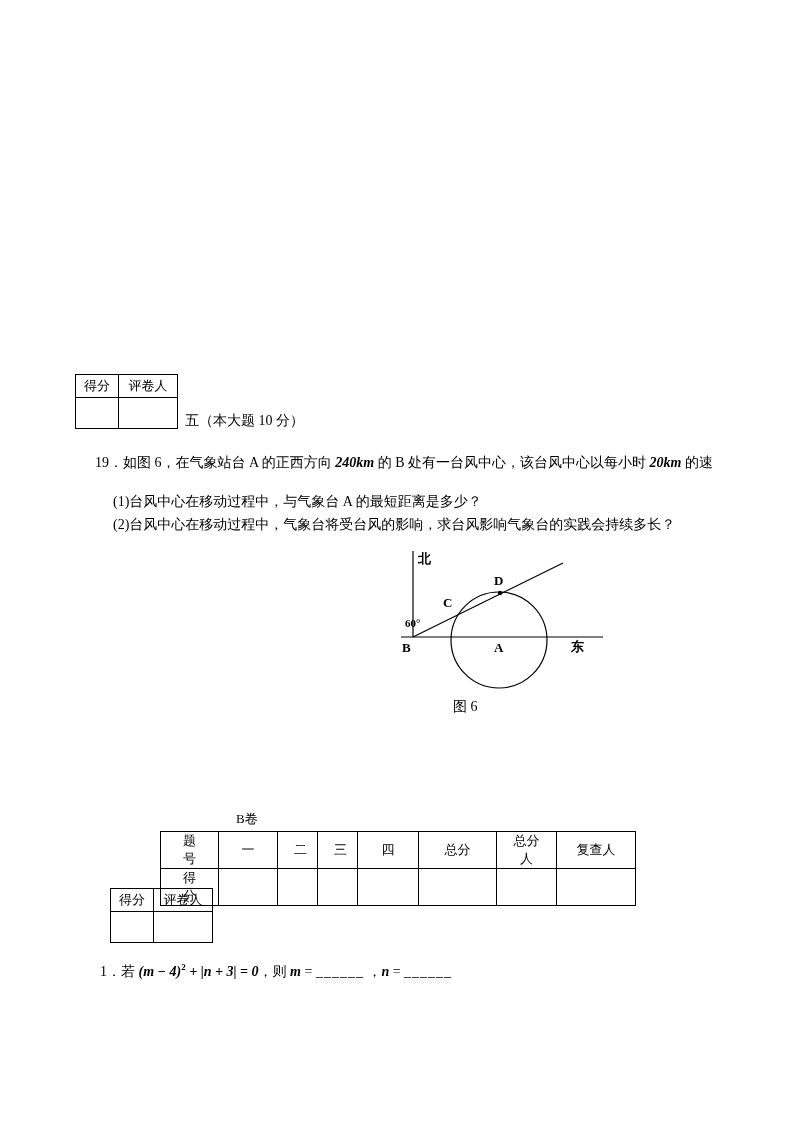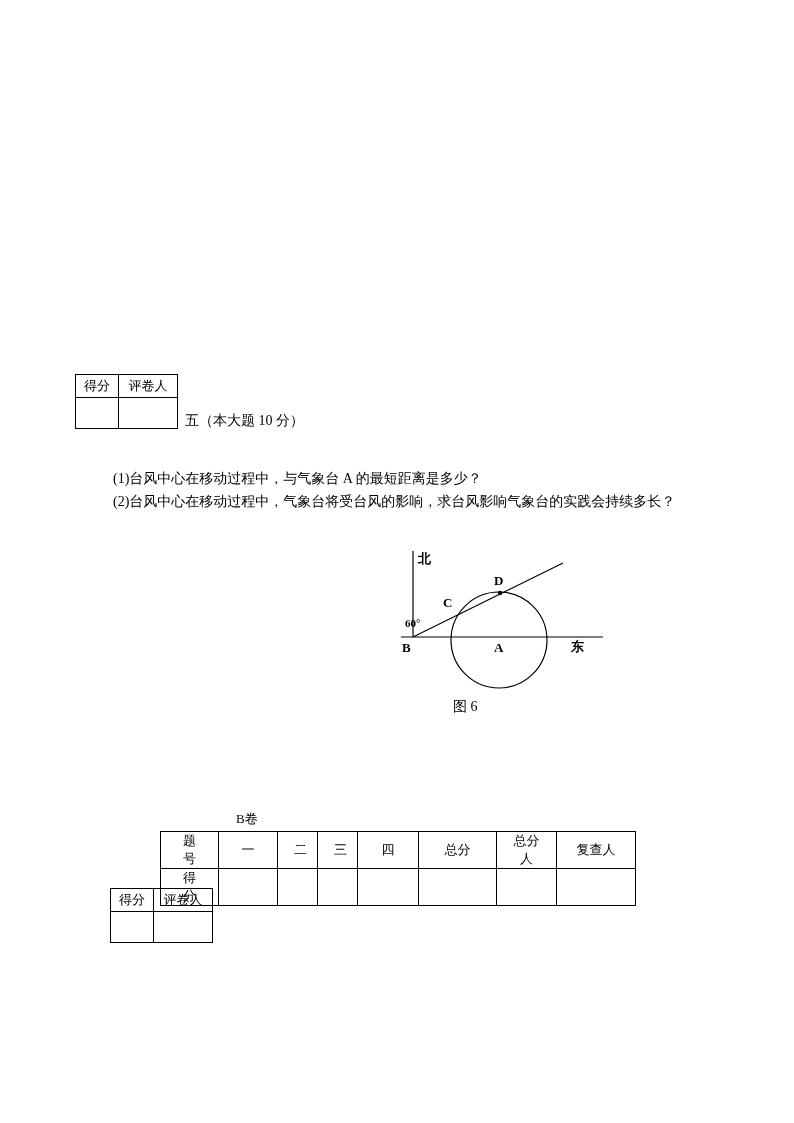--- a/index.html
+++ b/index.html
@@ -68,20 +68,23 @@
     <tr class="r2">
       <td class="c1"></td>
       <td class="c2"></td>
     </tr>
   </tbody>
     </table>
 
   <div class="abs title" style="left:185px; top:412px;">五（本大题 10 分）</div>
 
   <div class="abs" style="left:75px; top:451px; width:680px;">
+    <div class="line q19-l1">
+      <span>19．如图 6，在气象站台 A 的正西方向 </span><span class="m">240km</span><span> 的 B 处有一台风中心，该台风中心以每小时 </span><span class="m">20km</span><span> 的速</span>
+    </div>
     <div class="line q19-p q19-p1">(1)台风中心在移动过程中，与气象台 A 的最短距离是多少？</div>
     <div class="line q19-p">(2)台风中心在移动过程中，气象台将受台风的影响，求台风影响气象台的实践会持续多长？</div>
   </div>
 
   <div class="abs" style="left:385px; top:546px; width:240px;">
     <svg width="235" height="150" viewBox="0 0 235 150">
       <line x1="28" y1="5" x2="28" y2="91" stroke="#000" stroke-width="1.2"></line>
       <line x1="16" y1="91" x2="218" y2="91" stroke="#000" stroke-width="1.2"></line>
       <line x1="28" y1="91" x2="178" y2="17" stroke="#000" stroke-width="1.2"></line>
       <circle cx="114" cy="94" r="48" fill="none" stroke="#000" stroke-width="1.2"></circle>
@@ -141,15 +144,18 @@
       <td class="c2">评卷人</td>
     </tr>
     <tr class="r2">
       <td class="c1"></td>
       <td class="c2"></td>
     </tr>
   </tbody>
     </table>
 
 
+  <div class="abs line" style="left:100px; top:956px;">
+    <span>1．若 </span><span class="m">(m − 4)</span><sup class="sup">2</sup><span class="m"> + |n + 3| = 0</span><span>，则 </span><span class="m">m</span><span> = </span><span class="blank">______</span><span> ，</span><span class="m">n</span><span> = </span><span class="blank">______</span>
+  </div>
 
 
 </div>
 
 </body></html>

